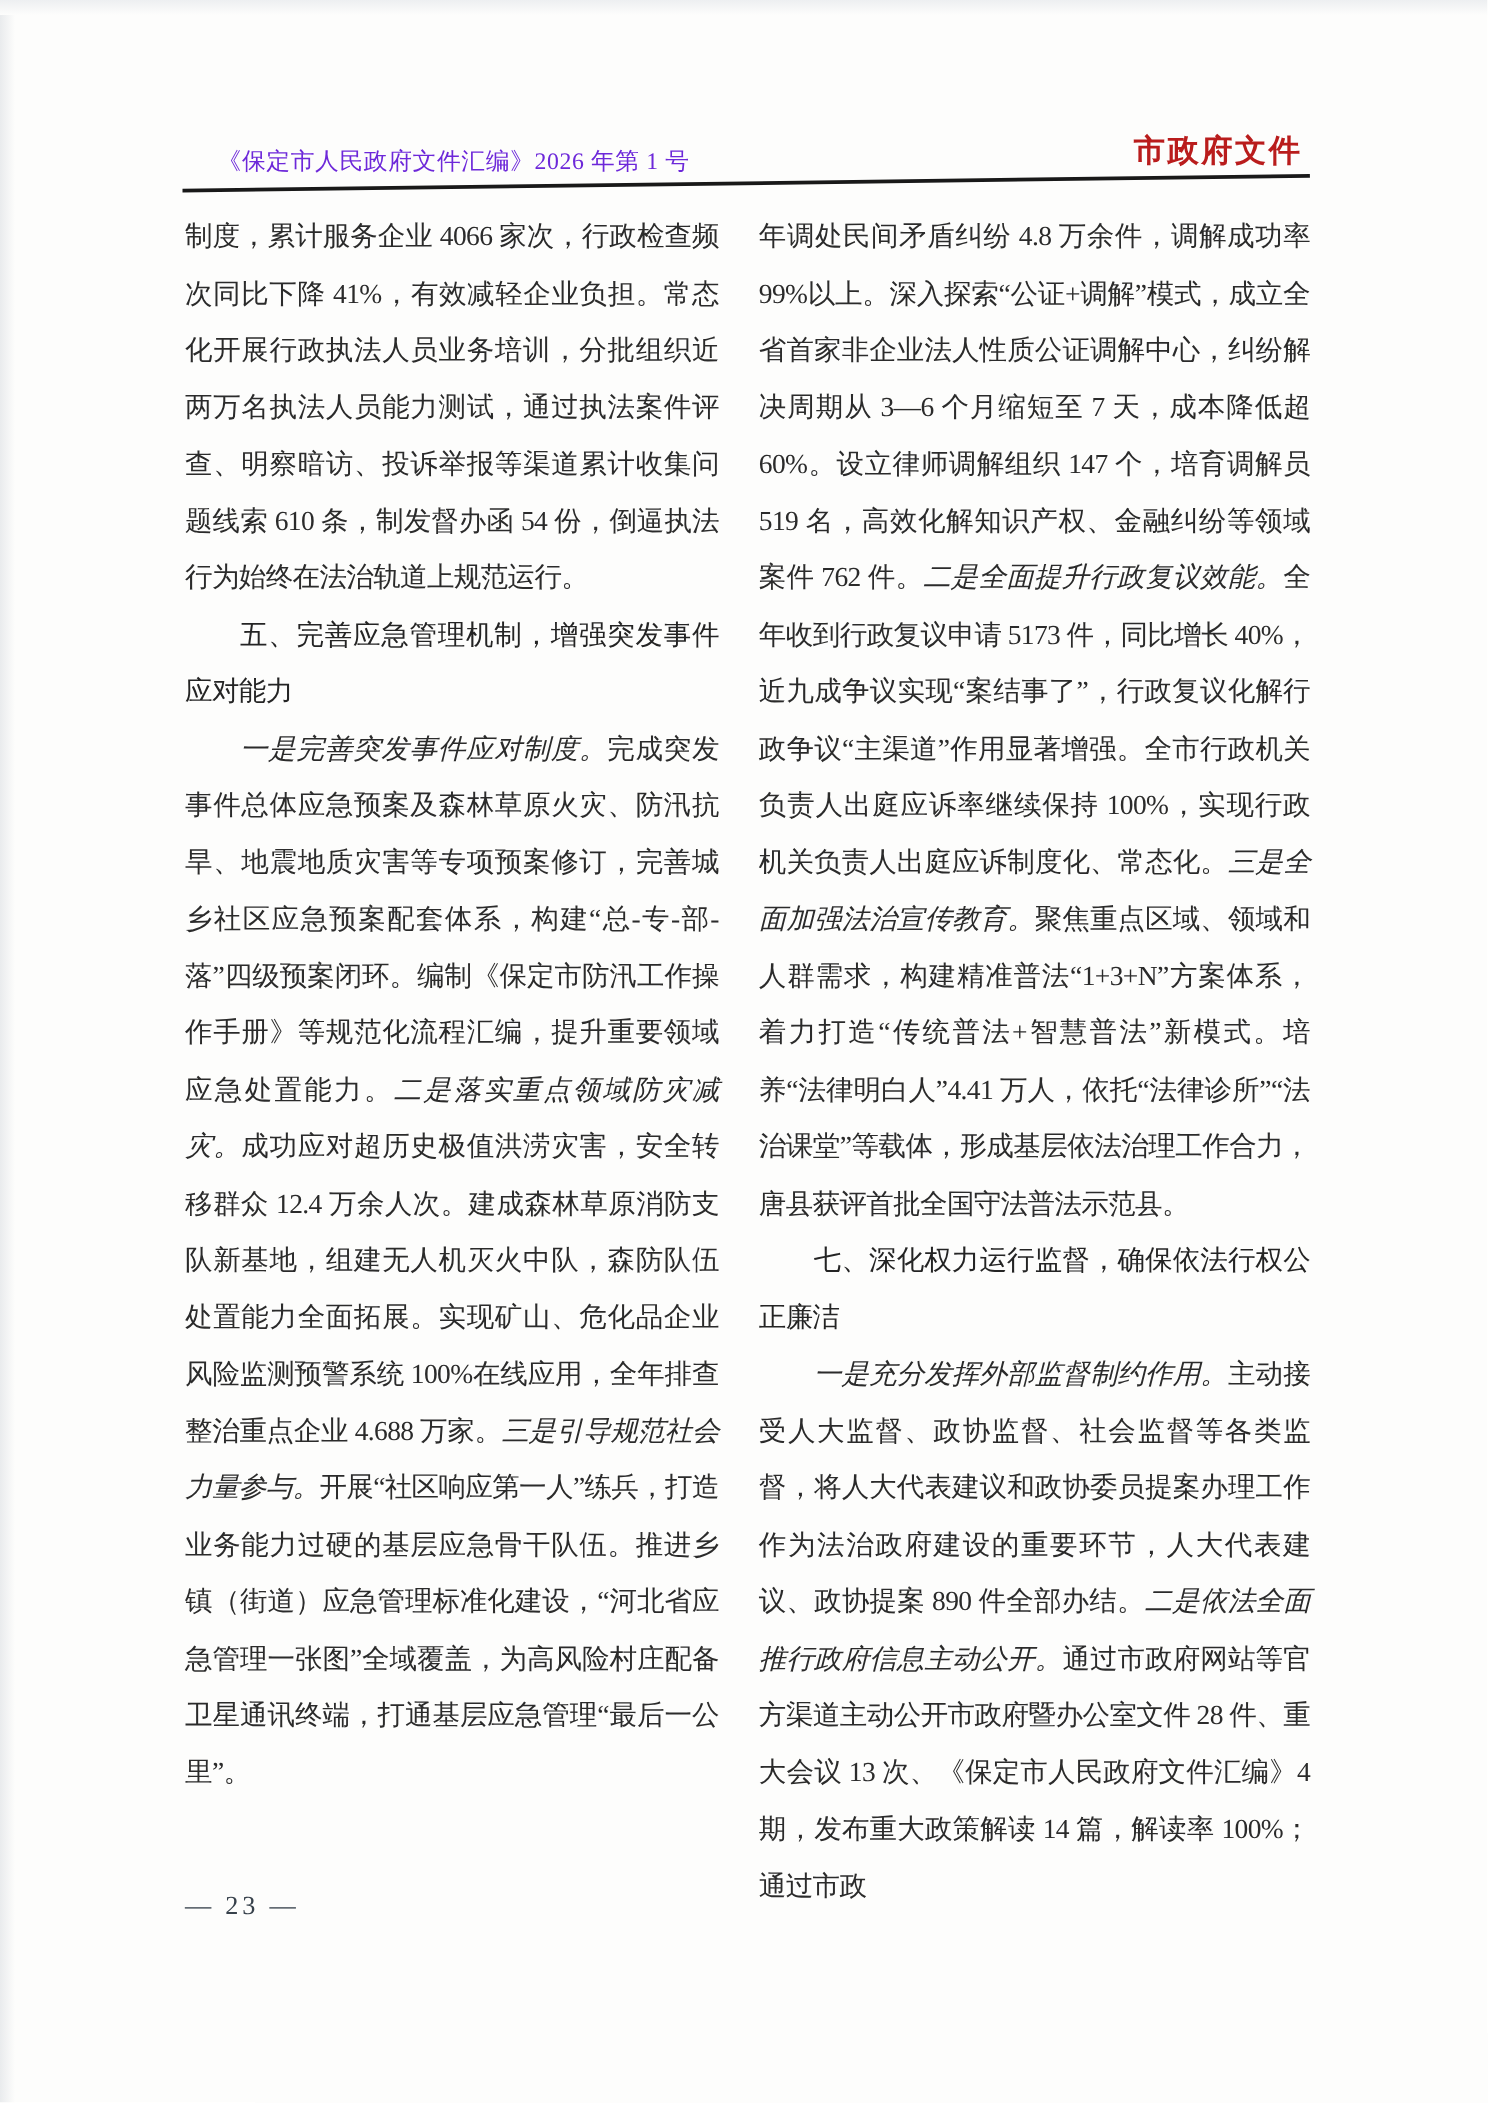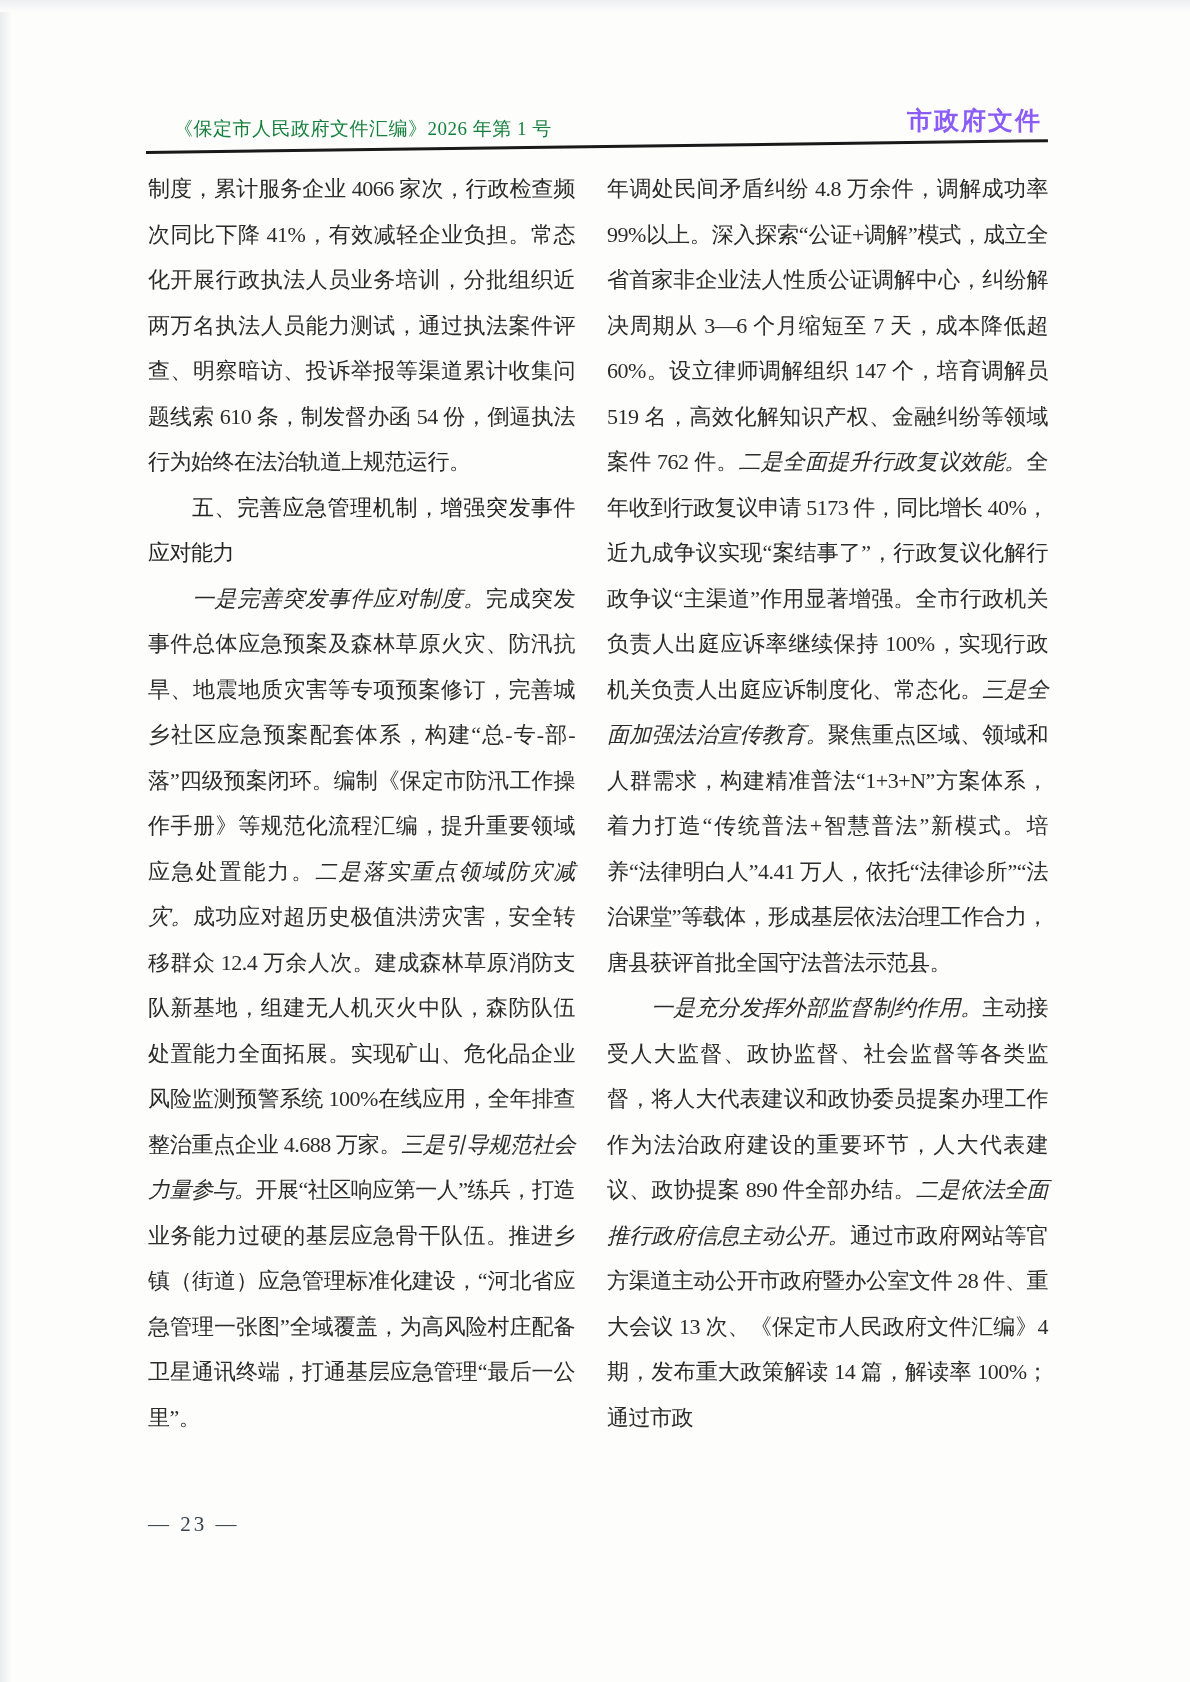--- a/index.html
+++ b/index.html
@@ -23,31 +23,31 @@
   .scan-edge-top {
     position: absolute; left: 0; top: 0;
     width: 100%; height: 12px;
     background: linear-gradient(to bottom, #edeff1, #fdfdfc);
   }
   .header-left {
     position: absolute;
     left: 174px; top: 116px;
     font-size: 19px;
     letter-spacing: 0.5px;
-    color: #15803d;
+    color: #6d28d9;
     white-space: nowrap;
   }
   .header-right {
     position: absolute;
     right: 148px; top: 104px;
     font-family: "Liberation Sans", "DejaVu Sans", sans-serif;
     font-weight: 700;
     font-size: 25px;
     letter-spacing: 2px;
-    color: #8b5cf6;
+    color: #b91c1c;
     white-space: nowrap;
   }
   .header-rule {
     position: absolute;
     left: 146px; top: 151px;
     width: 902px; height: 3px;
     background: #191919;
     transform: rotate(-0.75deg);
     transform-origin: left center;
   }
@@ -105,20 +105,21 @@
       <h2>五、完善应急管理机制，增强突发事件应对能力</h2>
 
       <p class="indent"><em>一是完善突发事件应对制度。</em><span>完成突发事件总体应急预案及森林草原火灾、防汛抗旱、地震地质灾害等专项预案修订，完善城乡社区应急预案配套体系，构建“总-专-部-落”四级预案闭环。编制《保定市防汛工作操作手册》等规范化流程汇编，提升重要领域应急处置能力。</span><em>二是落实重点领域防灾减灾。</em><span>成功应对超历史极值洪涝灾害，安全转移群众 12.4 万余人次。建成森林草原消防支队新基地，组建无人机灭火中队，森防队伍处置能力全面拓展。实现矿山、危化品企业风险监测预警系统 100%在线应用，全年排查整治重点企业 4.688 万家。</span><em>三是引导规范社会力量参与。</em><span>开展“社区响应第一人”练兵，打造业务能力过硬的基层应急骨干队伍。推进乡镇（街道）应急管理标准化建设，“河北省应急管理一张图”全域覆盖，为高风险村庄配备卫星通讯终端，打通基层应急管理“最后一公里”。</span></p>
 
 
     </section>
 
     <section class="col col-right">
       <p><span>年调处民间矛盾纠纷 4.8 万余件，调解成功率 99%以上。深入探索“公证+调解”模式，成立全省首家非企业法人性质公证调解中心，纠纷解决周期从 3—6 个月缩短至 7 天，成本降低超 60%。设立律师调解组织 147 个，培育调解员 519 名，高效化解知识产权、金融纠纷等领域案件 762 件。</span><em>二是全面提升行政复议效能。</em><span>全年收到行政复议申请 5173 件，同比增长 40%，近九成争议实现“案结事了”，行政复议化解行政争议“主渠道”作用显著增强。全市行政机关负责人出庭应诉率继续保持 100%，实现行政机关负责人出庭应诉制度化、常态化。</span><em>三是全面加强法治宣传教育。</em><span>聚焦重点区域、领域和人群需求，构建精准普法“1+3+N”方案体系，着力打造“传统普法+智慧普法”新模式。培养“法律明白人”4.41 万人，依托“法律诊所”“法治课堂”等载体，形成基层依法治理工作合力，唐县获评首批全国守法普法示范县。</span></p>
 
+      <h2>七、深化权力运行监督，确保依法行权公正廉洁</h2>
 
       <p class="indent"><em>一是充分发挥外部监督制约作用。</em><span>主动接受人大监督、政协监督、社会监督等各类监督，将人大代表建议和政协委员提案办理工作作为法治政府建设的重要环节，人大代表建议、政协提案 890 件全部办结。</span><em>二是依法全面推行政府信息主动公开。</em><span>通过市政府网站等官方渠道主动公开市政府暨办公室文件 28 件、重大会议 13 次、《保定市人民政府文件汇编》4 期，发布重大政策解读 14 篇，解读率 100%；通过市政</span></p>
     </section>
 
   </main>
 
   <footer class="page-footer">
     <span>— 23 —</span>
   </footer>
 </div>

